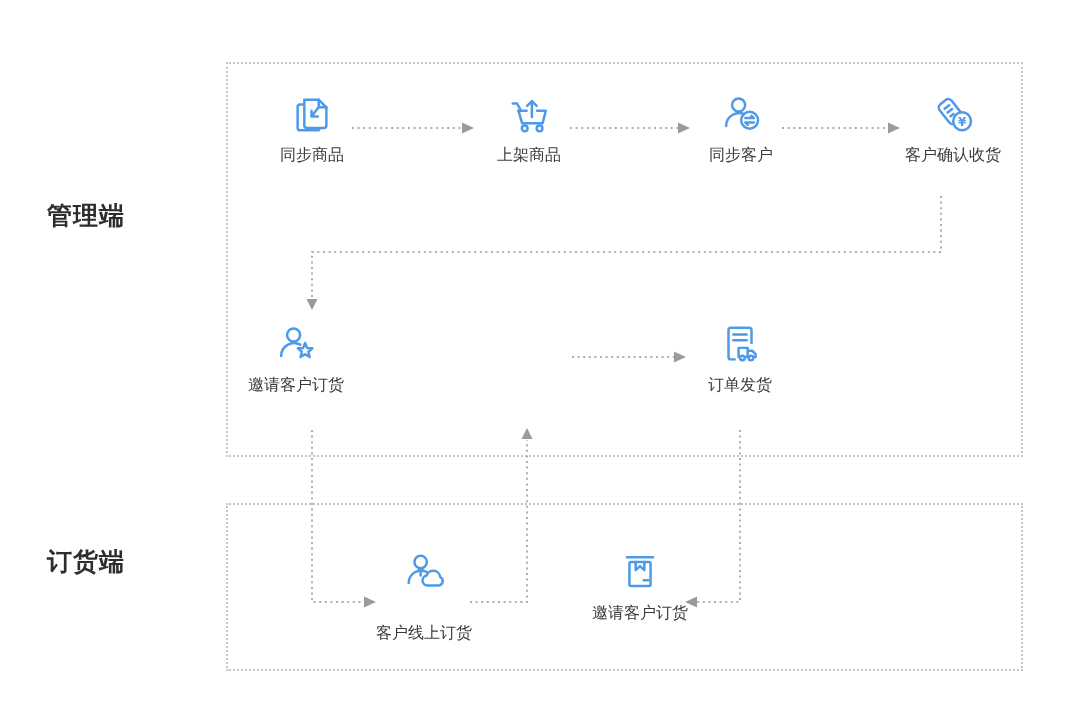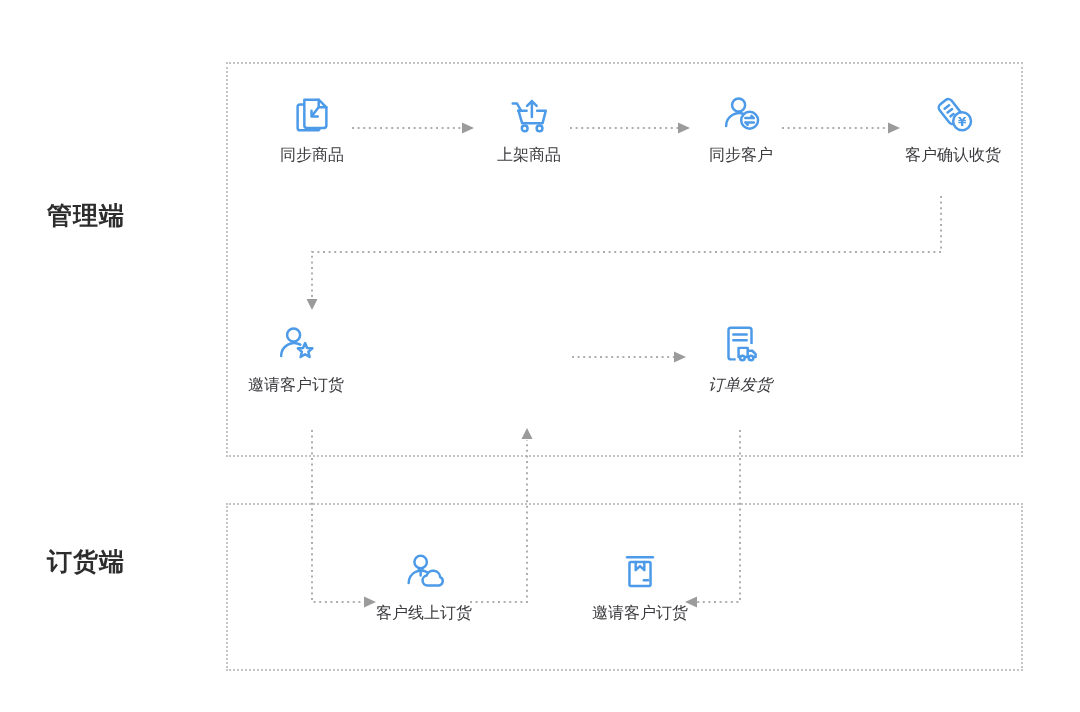--- a/index.html
+++ b/index.html
@@ -99,33 +99,33 @@
   <div class="node" style="left:296px;top:322px;">
     <svg class="icon" viewBox="0 0 48 48">
       <circle class="ic" cx="21.5" cy="13.5" r="6.8"></circle>
       <path class="ic" d="M8.5,35.5 a13.5,13.5 0 0 1 20,-11.8"></path>
       <path class="icf" d="M33.5,22 L35.6,27.1 L41.1,27.5 L36.9,31.1 L38.2,36.5 L33.5,33.6 L28.8,36.5 L30.1,31.1 L25.9,27.5 L31.4,27.1 Z"></path>
     </svg>
     <span class="nlabel">邀请客户订货</span>
   </div>
 
 
-  <div class="node" style="left:740px;top:322px;font-style:italic;">
+  <div class="node" style="left:740px;top:322px;">
     <svg class="icon" viewBox="0 0 48 48">
       <rect class="ic" x="12" y="6" width="24" height="33" rx="2.5"></rect>
       <path class="ic" d="M17,13 h14 M17,19 h14"></path>
       <rect class="icm" x="19.5" y="23" width="23" height="19.5"></rect>
       <path class="ic" d="M22.5,36.5 V27 H32 V36.5 M32,30 H36.8 L40.3,33.5 V36.5 H38.5 M22.5,36.5 H23.8 M29.2,36.5 H32.6"></path>
       <circle class="icf" cx="26.5" cy="37.5" r="2.4"></circle>
       <circle class="icf" cx="35.5" cy="37.5" r="2.4"></circle>
     </svg>
     <span class="nlabel">订单发货</span>
   </div>
 
-  <div class="node" style="left:424px;top:550px;">
+  <div class="node" style="left:424px;top:550px;gap:20px;">
     <svg class="icon" viewBox="0 0 48 48">
       <circle class="ic" cx="20.5" cy="12.5" r="6.5"></circle>
       <path class="ic" d="M8,34.5 a13,13 0 0 1 19.5,-11.3"></path>
       <path class="ic" d="M18.6,19.8 L20.5,22.3 L22.4,19.8 M20.5,22.3 V26.5"></path>
       <path class="icf" d="M27.5,37 a5.2,5.2 0 0 1 -0.8,-10.3 a7.3,7.3 0 0 1 14.2,1.6 a4.6,4.6 0 0 1 -1.1,8.7 z"></path>
     </svg>
     <span class="nlabel">客户线上订货</span>
   </div>
 
   <div class="node" style="left:640px;top:550px;">

